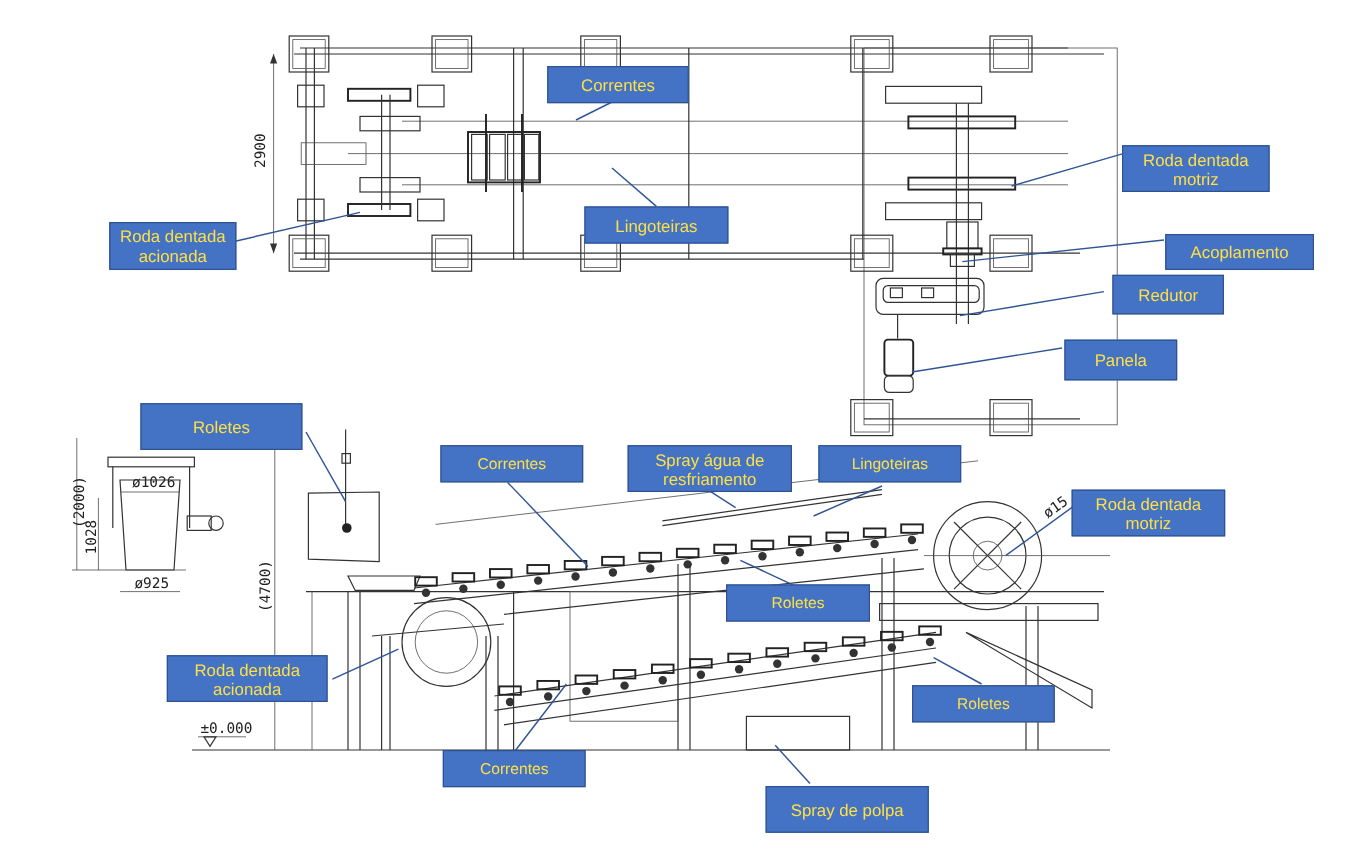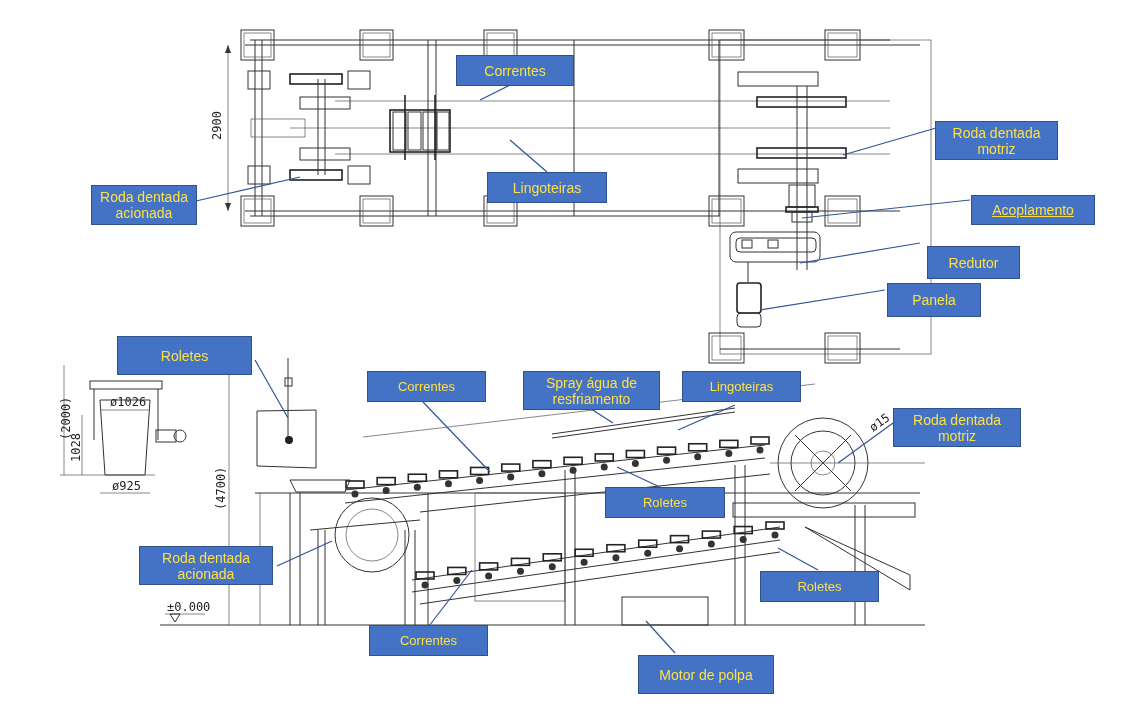--- a/index.html
+++ b/index.html
@@ -291,29 +291,29 @@
     <line class="leader" x1="675" y1="653" x2="646" y2="621"></line>
   </g>
 </svg>
 
 <div class="label" style="left:456px;top:55px;width:118px;height:31px;">Correntes</div>
 <div class="label" style="left:487px;top:172px;width:120px;height:31px;">Lingoteiras</div>
 <div class="label" style="left:91px;top:185px;width:106px;height:40px;">Roda dentada
 acionada</div>
 <div class="label" style="left:935px;top:121px;width:123px;height:39px;">Roda dentada
 motriz</div>
-<div class="label" style="left:971px;top:195px;width:124px;height:30px;text-decoration:underline;">Acoplamento</div>
-<div class="label" style="left:927px;top:246px;width:93px;height:33px;">Redutor</div>
+<div class="label" style="left:971px;top:195px;width:124px;height:30px;">Acoplamento</div>
+<div class="label" style="left:927px;top:229px;width:93px;height:33px;">Redutor</div>
 <div class="label" style="left:887px;top:283px;width:94px;height:34px;">Panela</div>
 
 <div class="label" style="left:117px;top:336px;width:135px;height:39px;">Roletes</div>
 <div class="label small" style="left:367px;top:371px;width:119px;height:31px;">Correntes</div>
 <div class="label" style="left:523px;top:371px;width:137px;height:39px;">Spray água de
 resfriamento</div>
 <div class="label small" style="left:682px;top:371px;width:119px;height:31px;">Lingoteiras</div>
 <div class="label" style="left:893px;top:408px;width:128px;height:39px;">Roda dentada
 motriz</div>
 <div class="label small" style="left:605px;top:487px;width:120px;height:31px;">Roletes</div>
 <div class="label" style="left:139px;top:546px;width:134px;height:39px;">Roda dentada
 acionada</div>
 <div class="label small" style="left:760px;top:571px;width:119px;height:31px;">Roletes</div>
 <div class="label small" style="left:369px;top:625px;width:119px;height:31px;">Correntes</div>
-<div class="label" style="left:638px;top:655px;width:136px;height:39px;">Motor de polpa</div>
+<div class="label" style="left:638px;top:655px;width:136px;height:39px;">Spray de polpa</div>
 
 </body></html>

